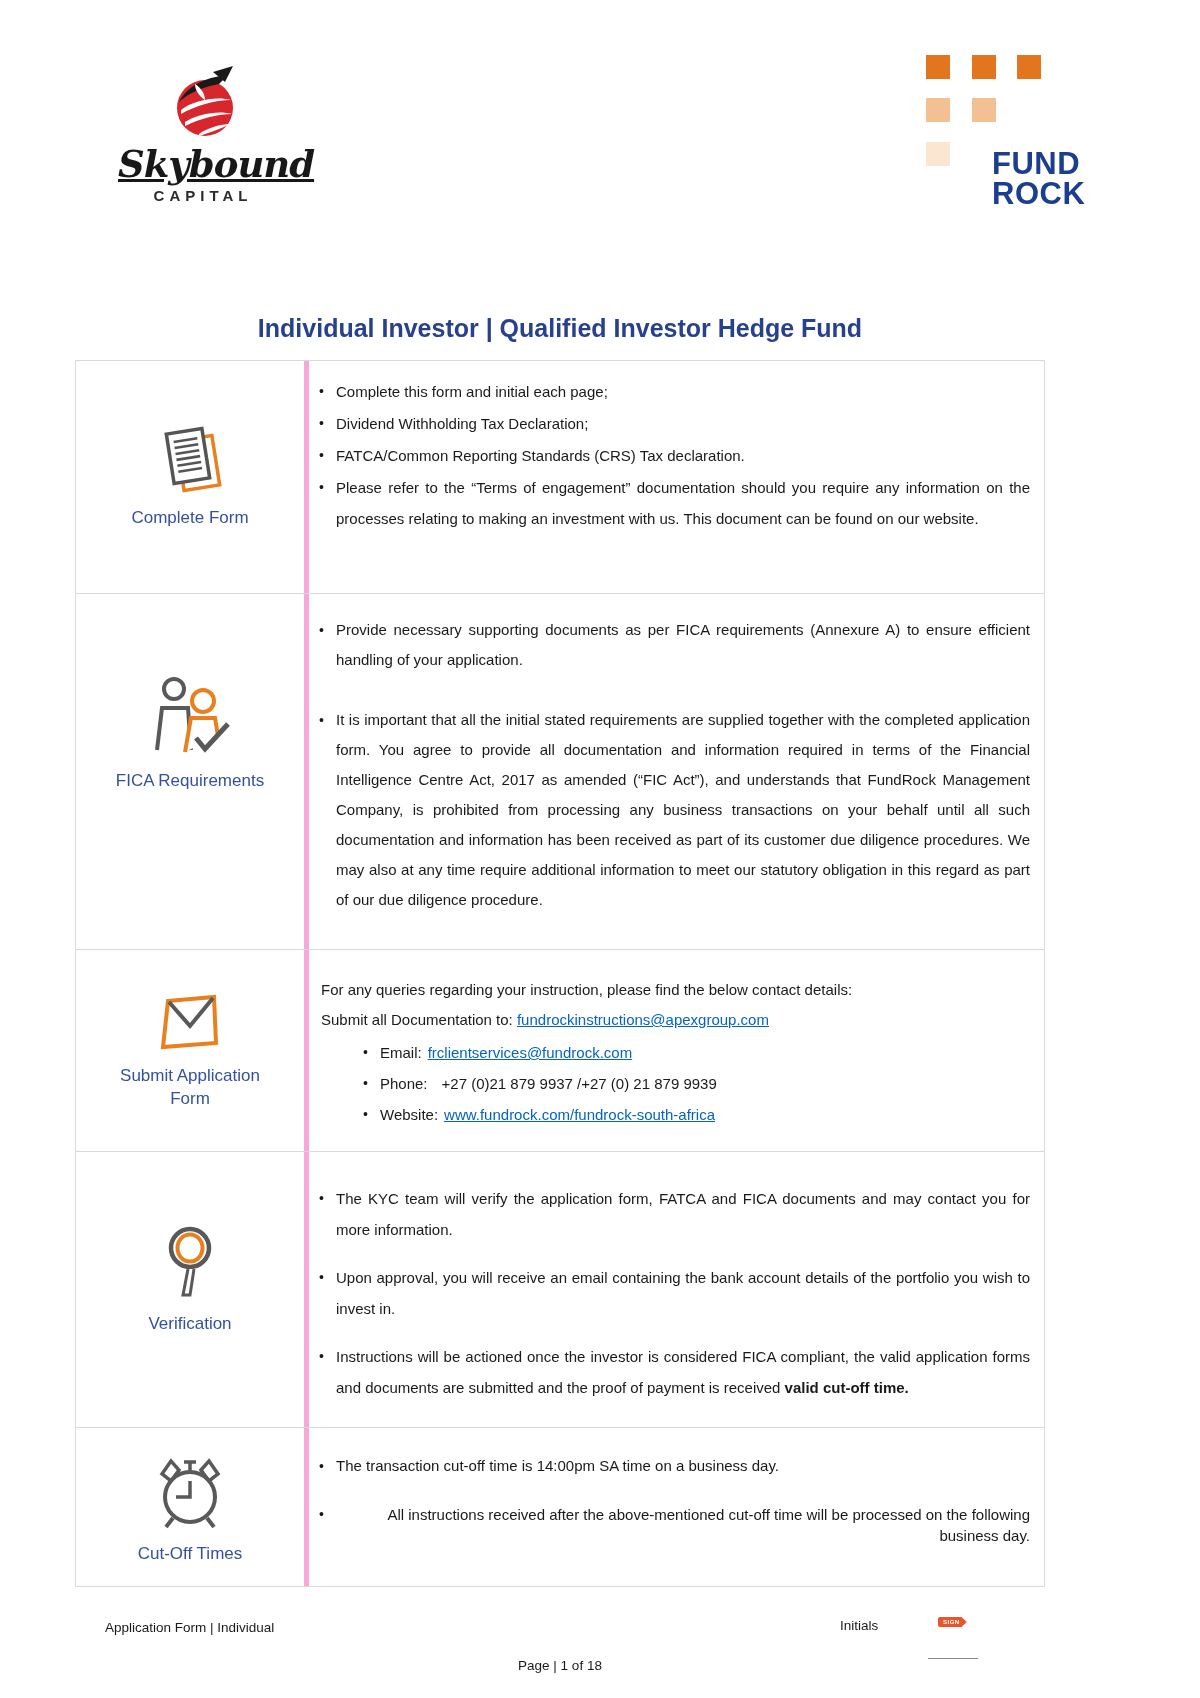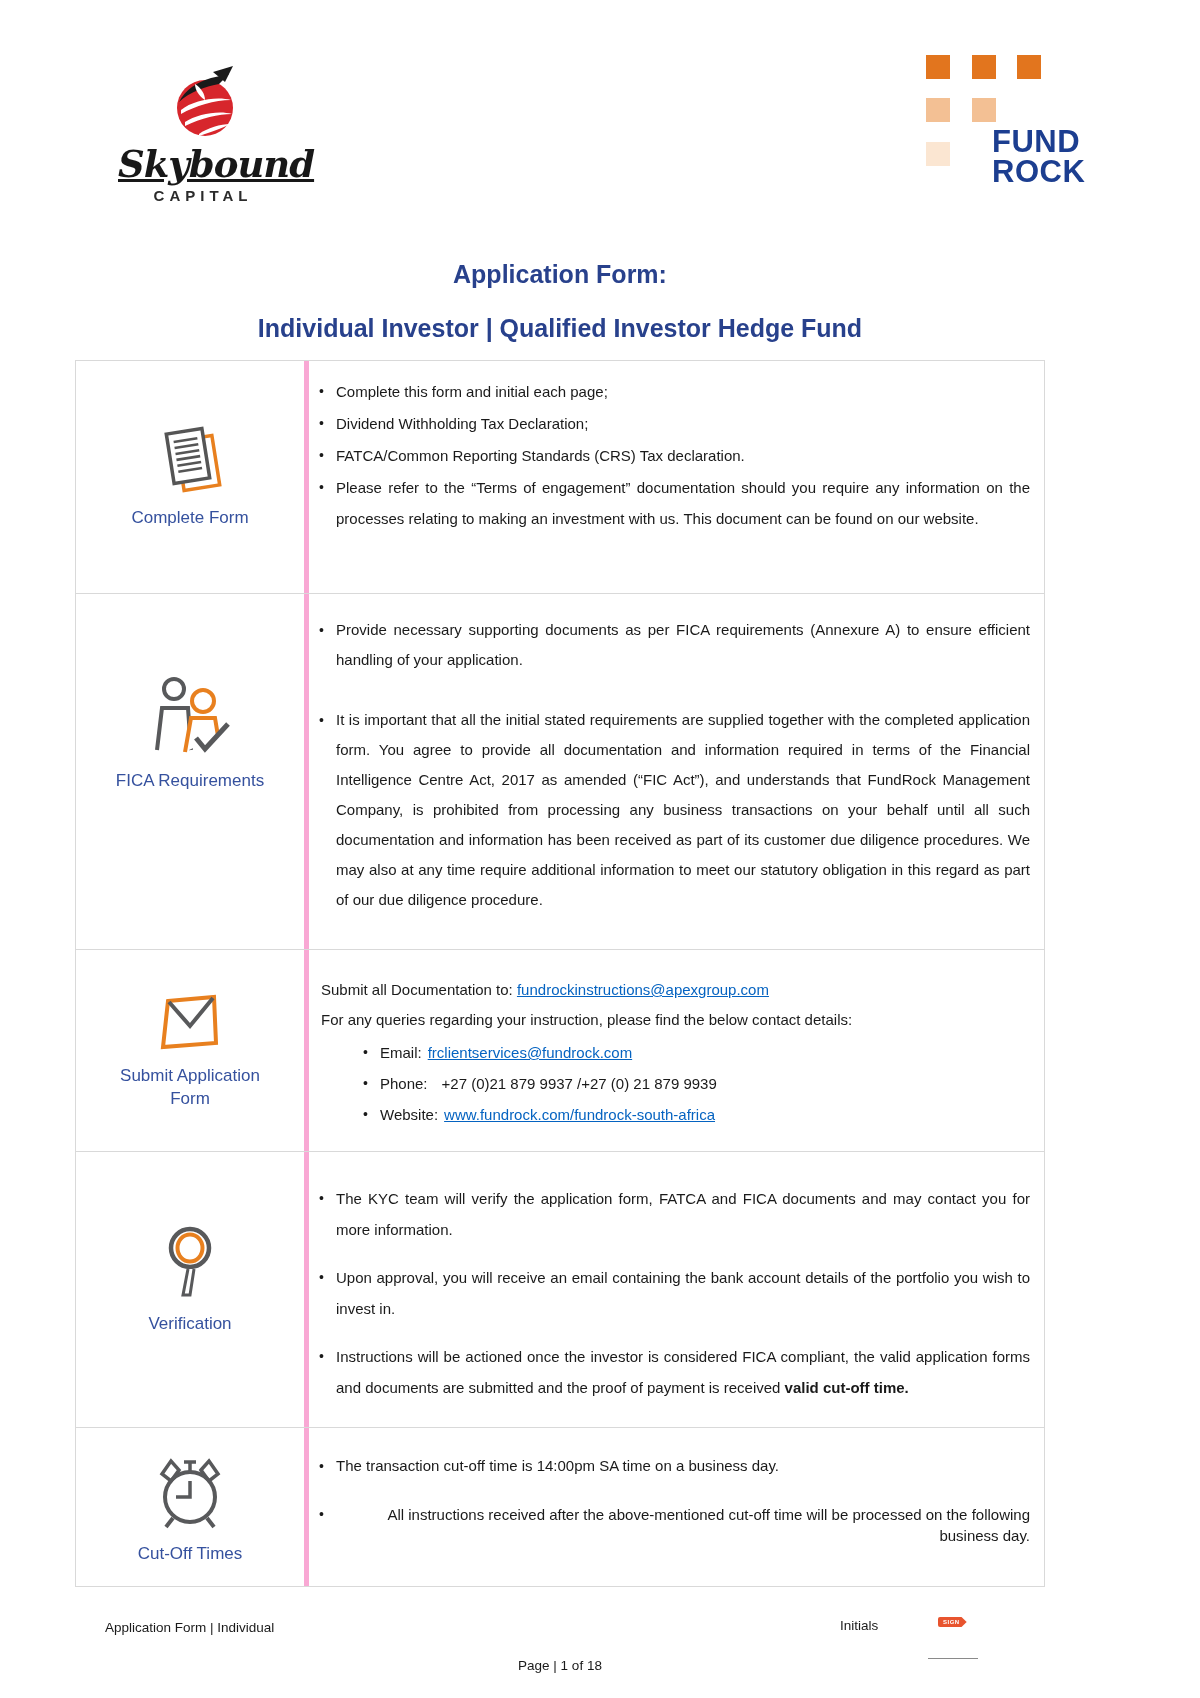--- a/index.html
+++ b/index.html
@@ -16,21 +16,21 @@
 
   .fundrock { position:absolute; left:926px; top:55px; width:190px; }
   .fr-grid { position:absolute; left:0; top:0; width:114px; }
   .fr-sq { position:absolute; width:24px; height:24px; }
   .fr-r1c1 { left:0;   top:0;   background:#e2751e; }
   .fr-r1c2 { left:46px; top:0;  background:#e2751e; }
   .fr-r1c3 { left:91px; top:0;  background:#e2751e; }
   .fr-r2c1 { left:0;   top:43px; background:#f3c094; }
   .fr-r2c2 { left:46px; top:43px; background:#f3c094; }
   .fr-r3c1 { left:0;   top:87px; background:#fbe6d2; }
-  .fr-text { position:absolute; left:66px; top:72px; font-size:31px; font-weight:800;
+  .fr-text { position:absolute; left:66px; top:94px; font-size:31px; font-weight:800;
              color:#1c3e90; line-height:0.98; letter-spacing:0.5px; }
 
   
   .doc-title { position:absolute; left:75px; top:260px; width:970px; text-align:center;
                font-size:25px; font-weight:bold; color:#28418c; }
   .doc-subtitle { position:absolute; left:75px; top:314px; width:970px; text-align:center;
                   font-size:25px; font-weight:bold; color:#28418c; }
 
   
   .info-table { position:absolute; left:75px; top:360px; width:970px;
@@ -115,21 +115,20 @@
       <div class="fr-sq fr-r2c1"></div>
         <div class="fr-sq fr-r2c2"></div>
       <div class="fr-sq fr-r3c1"></div>
     </div>
     <div class="fr-text">
       <div>FUND</div>
       <div>ROCK</div>
     </div>
   </div>
 
-  <div class="doc-title">Application Form:</div>
   <div class="doc-subtitle">Individual Investor | Qualified Investor Hedge Fund</div>
 
   <div class="info-table">
 
     <div class="info-row r1" style="min-height:233px;">
       <div class="label-cell">
         <div class="label-block">
           <svg width="76" height="70" viewBox="0 0 76 70">
             <g transform="rotate(-9 46 38)">
               <rect x="28" y="13" width="36" height="50" fill="none" stroke="#e8801f" stroke-width="3.5"></rect>
@@ -196,24 +195,24 @@
       <div class="label-cell">
         <div class="label-block">
           <svg width="62" height="62" viewBox="0 0 62 62">
             <path d="M9 10 L55 6 L57 52 L4 56 Z" fill="#ffffff" stroke="#e8801f" stroke-width="4"></path>
             <path d="M10 11 L31 35 L54 7" fill="none" stroke="#58595b" stroke-width="4"></path>
           </svg>
           <div class="row-label">Submit Application Form</div>
         </div>
       </div>
       <div class="content-cell">
+        <div class="intro-line">For any queries regarding your instruction, please find the below contact details:</div>
         <div class="intro-line">
           <span>Submit all Documentation to: </span><a class="doc-link">fundrockinstructions@apexgroup.com</a>
         </div>
-        <div class="intro-line">For any queries regarding your instruction, please find the below contact details:</div>
         <div class="sub-bullets">
           <div class="bullet">
             <span class="mark">•</span>
             <span class="btxt"><span class="contact-label">Email:</span><a class="doc-link">frclientservices@fundrock.com</a></span>
           </div>
           <div class="bullet">
             <span class="mark">•</span>
             <span class="btxt"><span class="contact-label phone-label">Phone:</span><span>+27 (0)21 879 9937 /+27 (0) 21 879 9939</span></span>
           </div>
           <div class="bullet">

